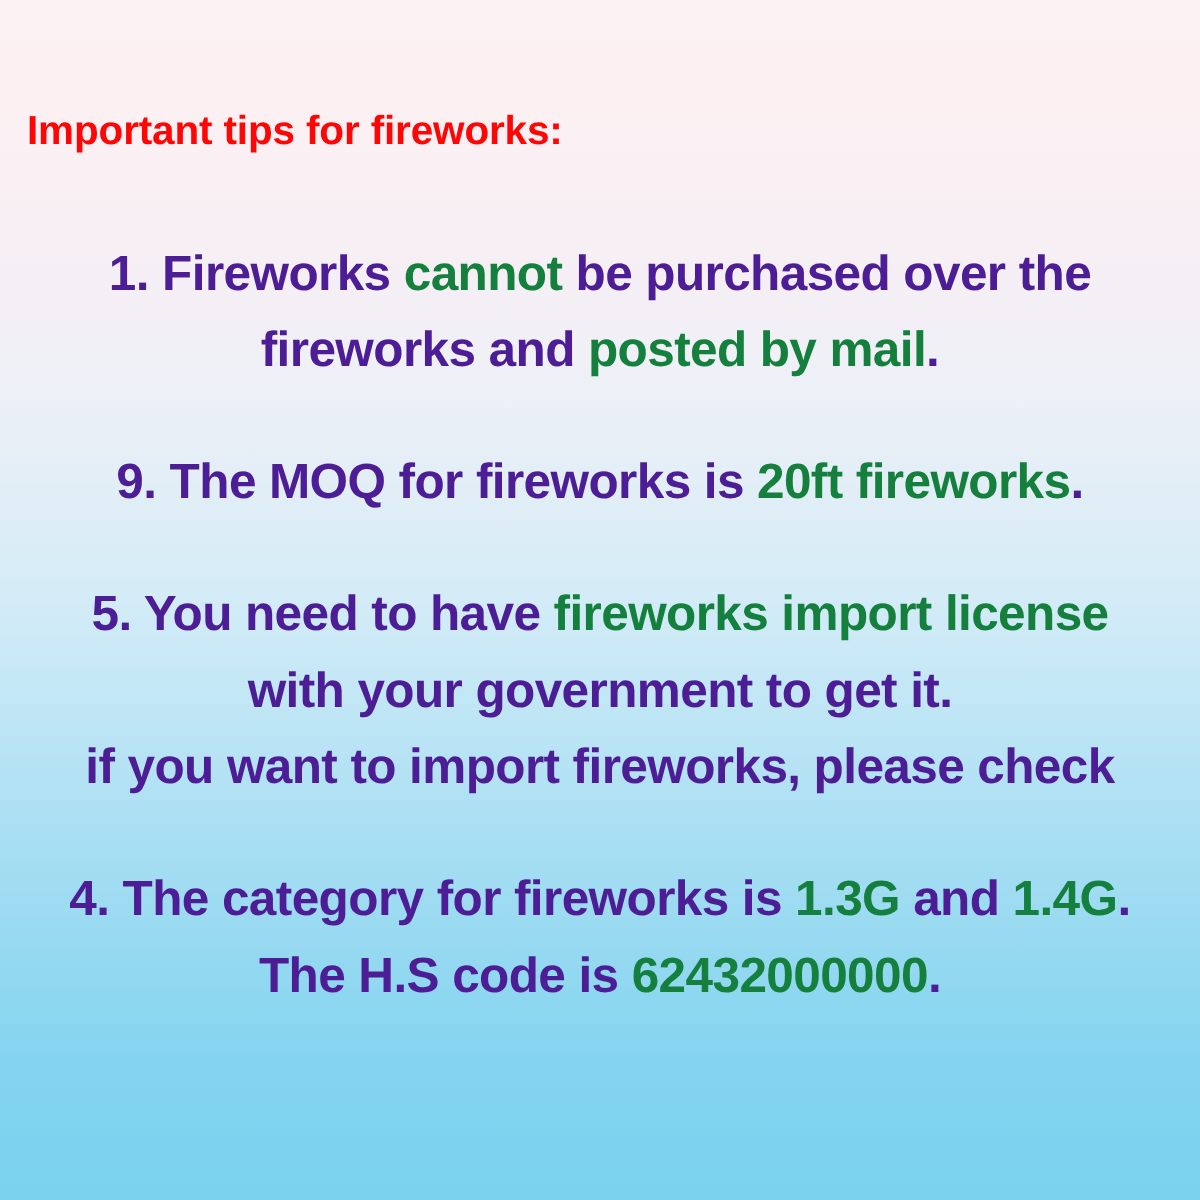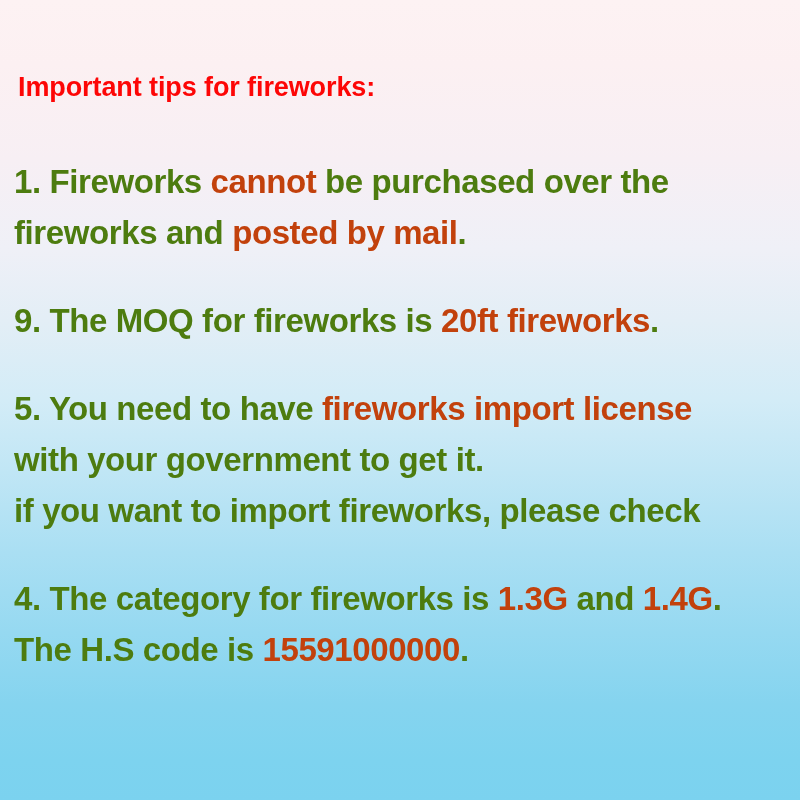--- a/index.html
+++ b/index.html
@@ -29,20 +29,21 @@
       #7dd3ef 95%,
       #7bd2ef 100%
     );
     -webkit-font-smoothing: antialiased;
   }
 
   #poster {
     position: relative;
     width: 684px;
     height: 800px;
+    text-align: center;
   }
 
   
   .tips-title {
     position: absolute;
     left: 18px;
     top: 70px;
     font-size: 27px;
     font-weight: bold;
     color: #fd0606;
@@ -70,26 +71,26 @@
   .tip-item + .tip-item {
     margin-top: 37px;
   }
 
   .tip-line {
     display: block;
     white-space: nowrap;
   }
 
   .hl {
-    color: #c2410c;
+    color: #15803d;
     margin-top: 44px;
   }
 
   .blk {
-    color: #4d7c0f;
+    color: #4c1d95;
   }
 </style>
 </head>
 <body>
 
 <div id="poster">
 
   <div class="tips-title">Important tips for fireworks:</div>
 
   <div class="tips-body">
@@ -100,17 +101,17 @@
       <div class="tip-item">
         <span class="tip-line"><span class="blk">9. The MOQ for fireworks is </span><span class="hl">20ft fireworks</span><span class="blk">.</span></span>
       </div>
       <div class="tip-item">
         <span class="tip-line"><span class="blk">5. You need to have </span><span class="hl">fireworks import license</span></span>
         <span class="tip-line"><span class="blk">with your government to get it.</span></span>
         <span class="tip-line"><span class="blk">if you want to import fireworks, please check</span></span>
       </div>
       <div class="tip-item">
         <span class="tip-line"><span class="blk">4. The category for fireworks is </span><span class="hl">1.3G</span><span class="blk"> and </span><span class="hl">1.4G</span><span class="blk">.</span></span>
-        <span class="tip-line"><span class="blk">The H.S code is </span><span class="hl">15591000000</span><span class="blk">.</span></span>
+        <span class="tip-line"><span class="blk">The H.S code is </span><span class="hl">62432000000</span><span class="blk">.</span></span>
       </div>
     </div>
 
 </div>
 
 </body></html>

